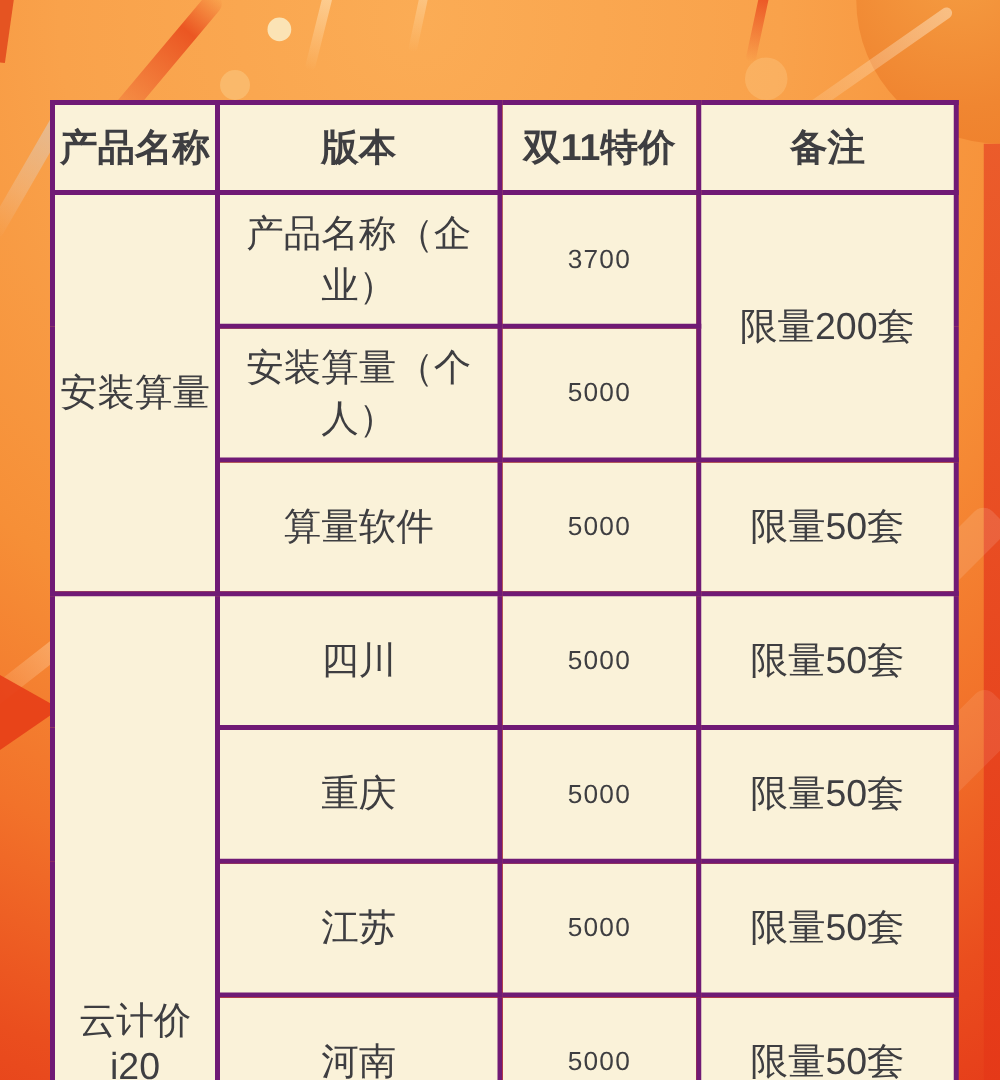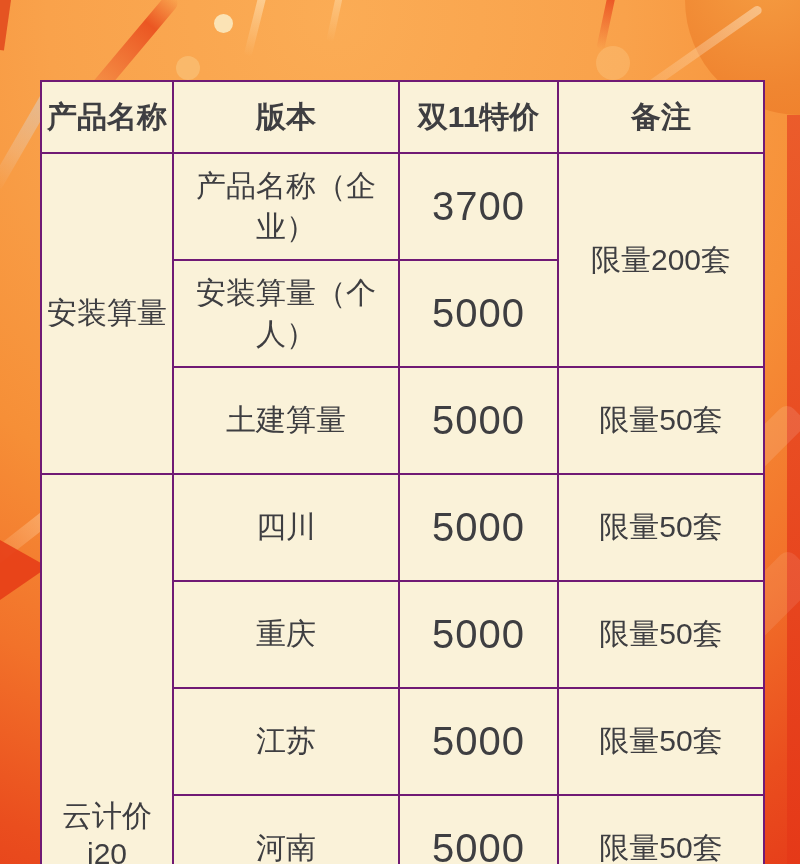--- a/index.html
+++ b/index.html
@@ -72,31 +72,31 @@
   .streak-right-2{
     left:735px;top:545px;width:46px;height:130px;transform:rotate(45deg);border-radius:10px;
     background:rgba(255,255,255,0.09);
   }
   
   .table-wrap{position:absolute;left:40px;top:80px;}
   table.price{
     border-collapse:collapse;table-layout:fixed;width:723px;
   }
   .price th,.price td{
-    border:2px solid #701a75;
+    border:4px solid #701a75;
     background:#faf2d9;
     color:#3e3e41;
     text-align:center;vertical-align:middle;
     font-size:30px;padding:0;
     overflow:hidden;
   }
   .price thead tr{height:72px;}
   .price tbody tr{height:107px;}
   .price th{font-weight:bold;}
-  .price td.price-cell{font-size:40px;letter-spacing:1px;}
+  .price td.price-cell{font-size:21px;letter-spacing:1px;}
   .price td.product-cell-bottom{vertical-align:bottom;padding-bottom:30px;}
 </style>
 </head>
 <body>
 
 <div class="bg-base"></div>
 <div class="deco circle-tr"></div>
 <div class="deco bar ray-red-tl"></div>
 <div class="deco bar ray-gray-tl"></div>
 <div class="deco bar ray-white-1"></div>
@@ -134,21 +134,21 @@
         <td rowspan="3">安装算量</td>
         <td>产品名称（企业）</td>
         <td class="price-cell">3700</td>
         <td rowspan="2">限量200套</td>
       </tr>
       <tr>
         <td>安装算量（个人）</td>
         <td class="price-cell">5000</td>
       </tr>
       <tr>
-        <td>土建算量</td>
+        <td>算量软件</td>
         <td class="price-cell">5000</td>
         <td>限量50套</td>
       </tr>
       <tr>
         <td rowspan="4" class="product-cell-bottom">云计价i20</td>
         <td>四川</td>
         <td class="price-cell">5000</td>
         <td>限量50套</td>
       </tr>
       <tr>

